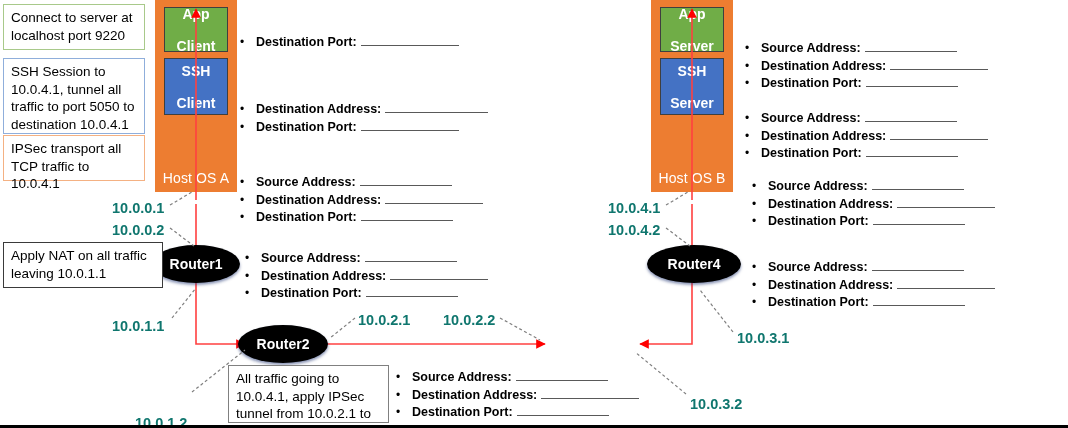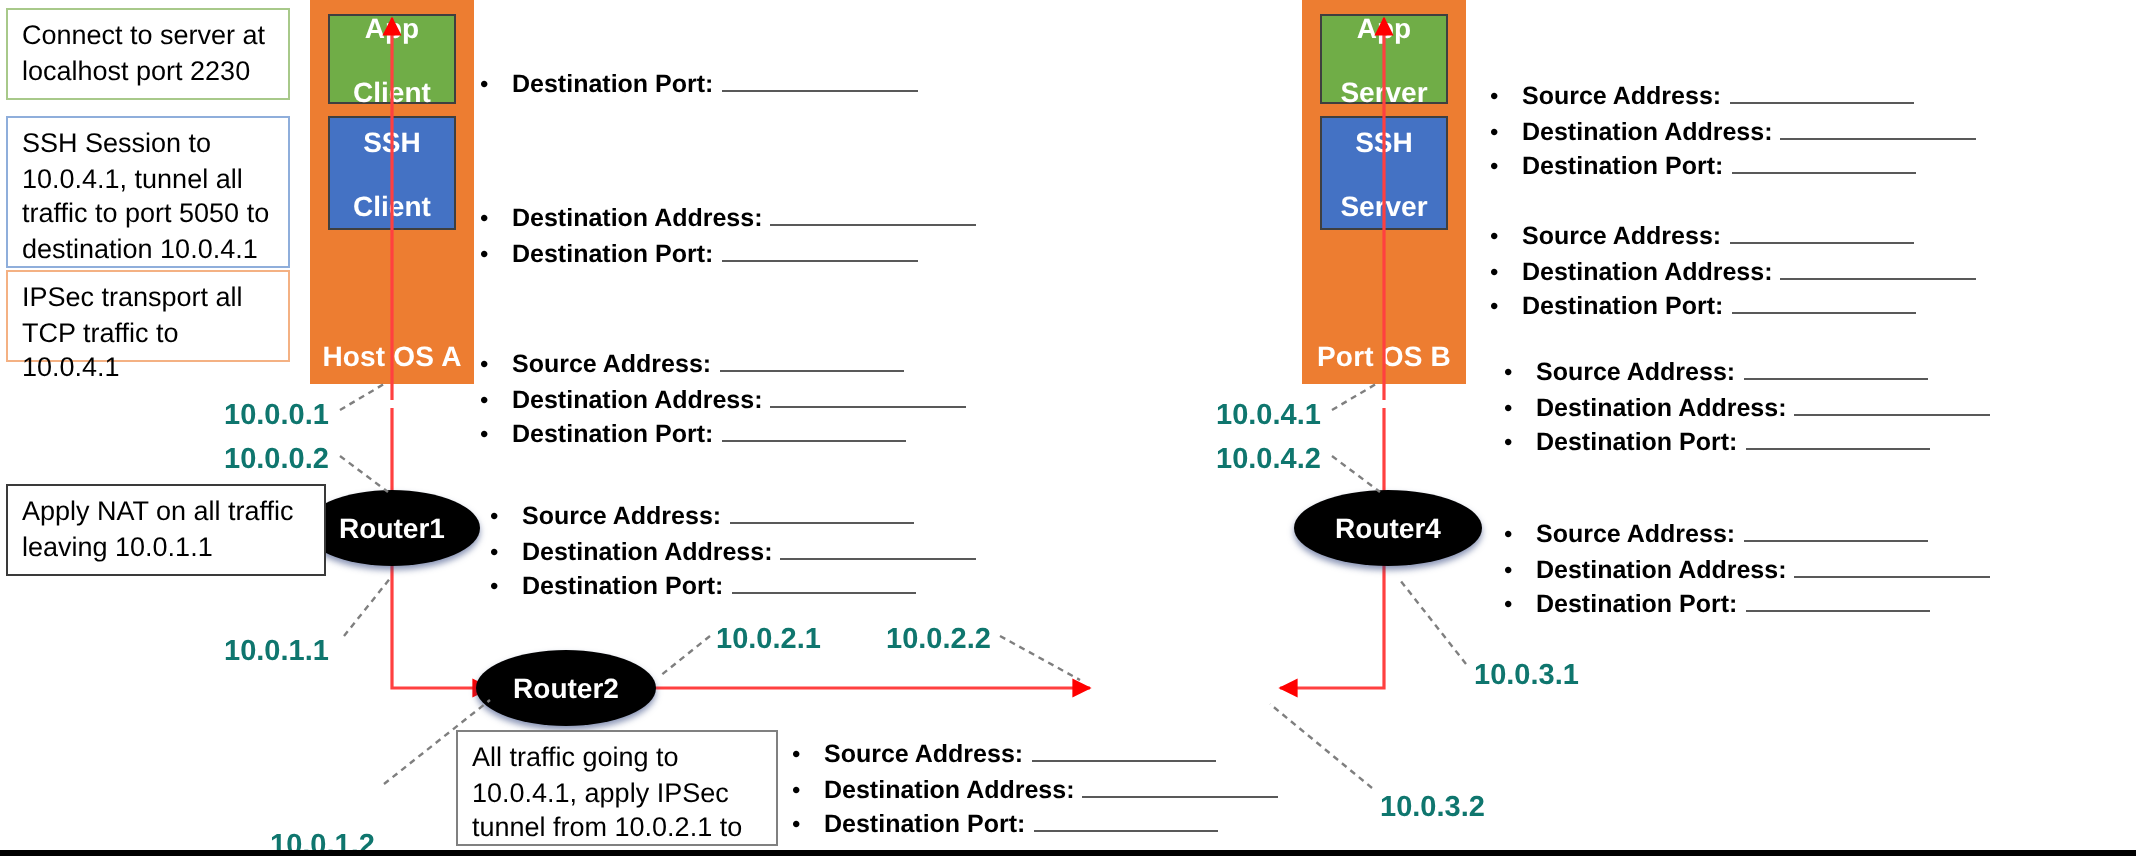--- a/index.html
+++ b/index.html
@@ -22,21 +22,21 @@
     background: #ED7D31;
     z-index: 2;
   }
   .host-label {
     position: absolute;
     left: 0;
     right: 0;
     bottom: 6px;
     text-align: center;
     color: #ffffff;
-    font-weight: bold;
+    font-weight: normal;
     font-size: 14px;
     letter-spacing: .1px;
   }
   .layer-box {
     position: absolute;
     left: 9px;
     right: 9px;
     border: 1px solid #3f3f3f;
     color: #ffffff;
     font-weight: bold;
@@ -184,25 +184,25 @@
         <span>App</span><br>
         <span>Server</span>
       </span>
     </div>
     <div class="layer-box layer-ssh" style="top:58px; height:57px;">
       <span>
         <span>SSH</span><br>
         <span>Server</span>
       </span>
     </div>
-    <div class="host-label">Port OS B</div>
+    <div class="host-label">Host OS B</div>
   </div>
 
   <div class="abs note note-green" style="left:3px; top:4px; width:142px; height:46px;">
-    <span>Connect to server at localhost port 2230</span>
+    <span>Connect to server at localhost port 9220</span>
   </div>
 
   <div class="abs note note-blue" style="left:3px; top:58px; width:142px; height:76px;">
     <span>SSH Session to 10.0.4.1, tunnel all traffic to port 5050 to destination 10.0.4.1 port 6060</span>
   </div>
 
   <div class="abs note note-orange" style="left:3px; top:135px; width:142px; height:46px;">
     <span>IPSec transport all TCP traffic to 10.0.4.1</span>
   </div>
 

